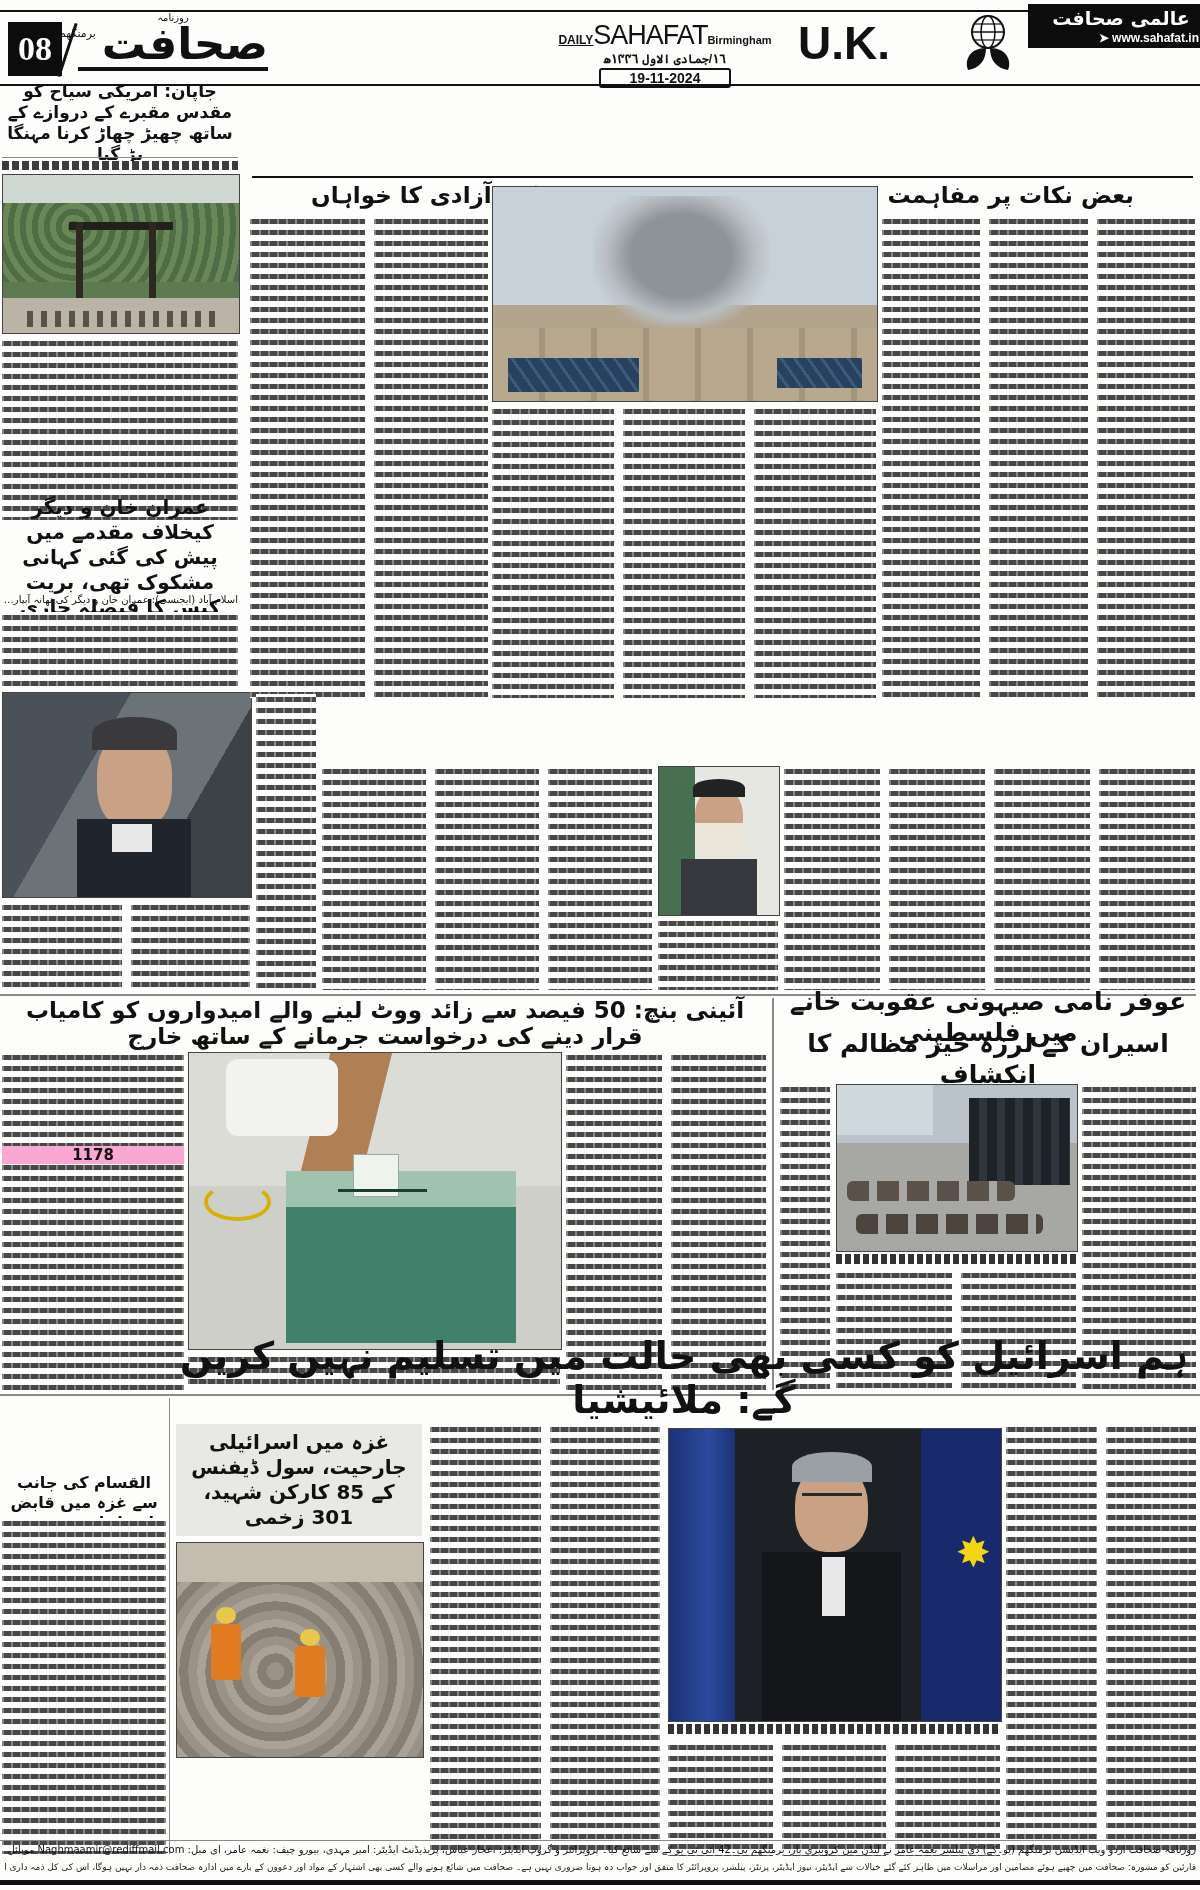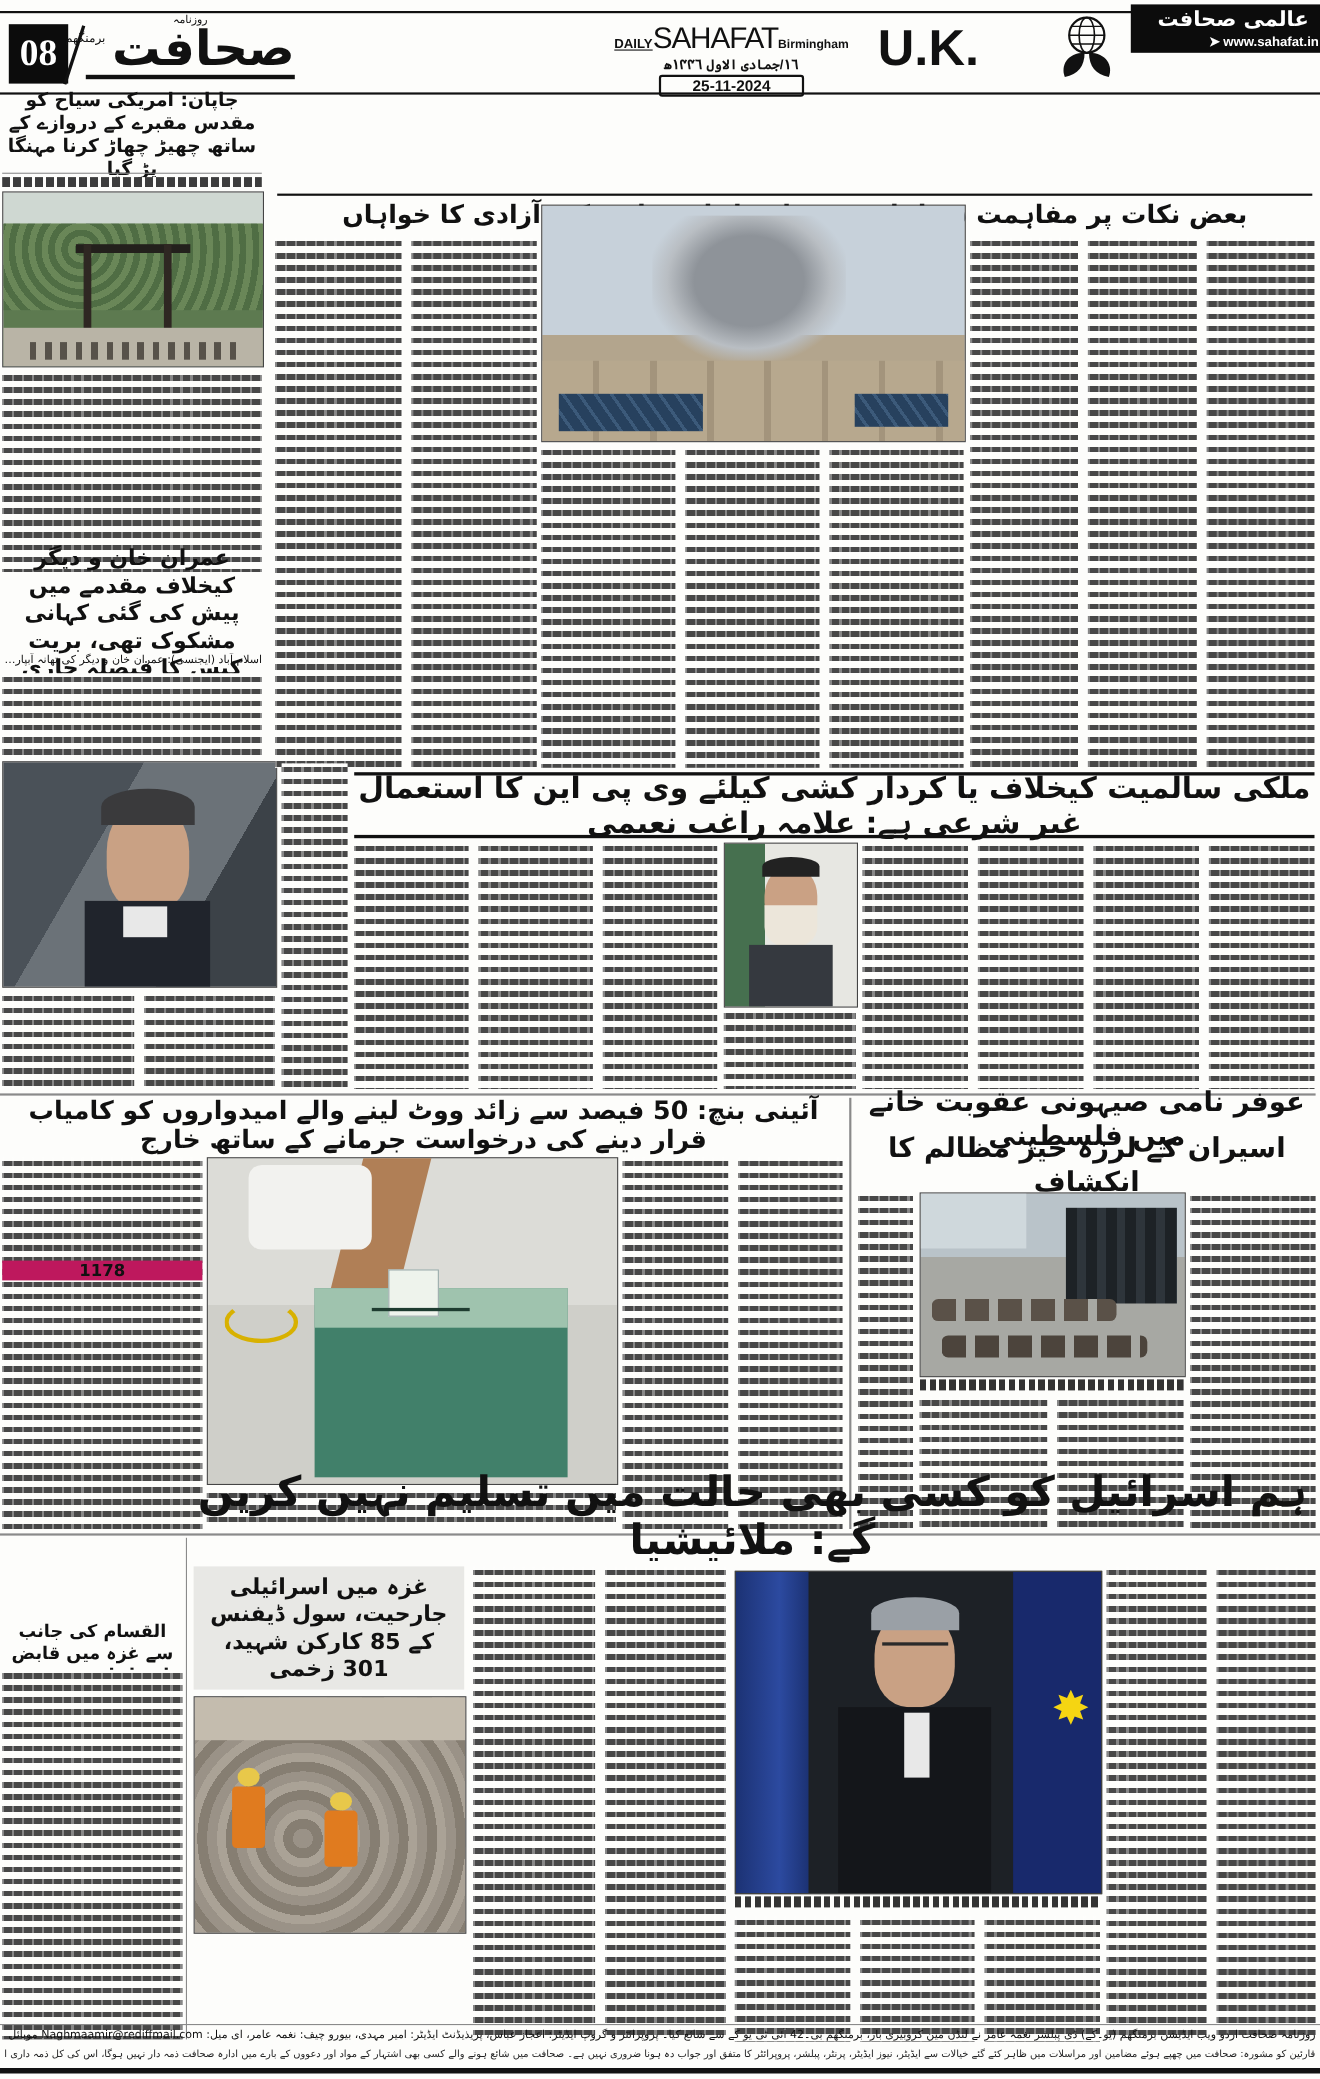--- a/index.html
+++ b/index.html
@@ -42,21 +42,21 @@
       <div style="font-size:11px;margin-top:4px;">برمنگھم</div>
     </div>
     <div style="height:4px;background:#111;margin-top:2px;"></div>
   </div>
 
   <div class="abs eng" style="left:540px;top:20px;width:250px;text-align:center;">
     <div>
       <span style="font-size:12px;font-weight:bold;text-decoration:underline;">DAILY</span><span style="font-size:27px;font-weight:400;letter-spacing:-1px;">SAHAFAT</span><span style="font-size:11px;font-weight:bold;">Birmingham</span>
     </div>
     <div class="rtl" style="font-size:12px;font-weight:bold;margin-top:1px;">۱۶/جمادی الاول ۱۴۴۶ھ</div>
-    <div style="margin:2px auto 0;width:128px;border:2px solid #111;border-radius:3px;font-size:14px;font-weight:bold;">25-11-2024</div>
+    <div style="margin:2px auto 0;width:128px;border:2px solid #111;border-radius:3px;font-size:14px;font-weight:bold;">19-11-2024</div>
   </div>
 
   <div class="abs eng" style="left:798px;top:16px;font-size:46px;font-weight:900;">U.K.</div>
 
   <svg class="abs" style="left:940px;top:10px;" width="86" height="64" viewBox="0 0 86 64">
     <circle cx="48" cy="22" r="16" fill="none" stroke="#111" stroke-width="2"></circle>
     <ellipse cx="48" cy="22" rx="7" ry="16" fill="none" stroke="#111" stroke-width="1.5"></ellipse>
     <line x1="32" y1="22" x2="64" y2="22" stroke="#111" stroke-width="1.5"></line>
     <line x1="34" y1="14" x2="62" y2="14" stroke="#111" stroke-width="1.2"></line>
     <line x1="34" y1="30" x2="62" y2="30" stroke="#111" stroke-width="1.2"></line>
@@ -124,21 +124,20 @@
       <div class="gk"></div>
       <div class="gk"></div>
     </div>
   <div class="abs gk-cols" style="left:882px;top:216px;width:313px;height:482px;">
       <div class="gk"></div>
       <div class="gk"></div>
       <div class="gk"></div>
     </div>
 
   <div class="abs gk" style="left:256px;top:694px;width:60px;height:296px;"></div>
-  <div class="abs rtl ctr" style="left:322px;top:702px;width:873px;height:54px;border-top:3px solid #111;border-bottom:3px solid #111;font-size:27px;font-weight:900;">ملکی سالمیت کیخلاف یا کردار کشی کیلئے وی پی این کا استعمال غیر شرعی ہے: علامہ راغب نعیمی</div>
 
   <div class="abs gk-cols" style="left:322px;top:766px;width:330px;height:224px;">
       <div class="gk"></div>
       <div class="gk"></div>
       <div class="gk"></div>
     </div>
 
   <div class="photo" style="left:658px;top:766px;width:120px;height:148px;background:linear-gradient(to right,#46704f 0 30%,#e7e7e2 30% 100%);">
     <div style="position:absolute;left:30%;top:14%;width:40%;height:40%;background:#caa184;border-radius:45%;"></div>
     <div style="position:absolute;left:28%;top:8%;width:44%;height:12%;background:#222;border-radius:50% 50% 0 0;"></div>
@@ -152,21 +151,21 @@
       <div class="gk"></div>
       <div class="gk"></div>
       <div class="gk"></div>
     </div>
 
   <div class="abs grule" style="left:0;top:994px;width:1196px;height:2px;"></div>
 
   <div class="abs rtl ctr" style="left:4px;top:1000px;width:762px;height:46px;font-size:23px;font-weight:900;">آئینی بنچ: 50 فیصد سے زائد ووٹ لینے والے امیدواروں کو کامیاب قرار دینے کی درخواست جرمانے کے ساتھ خارج</div>
 
   <div class="abs gk" style="left:2px;top:1052px;width:182px;height:338px;"></div>
-  <div class="abs ctr" style="left:2px;top:1146px;width:182px;height:18px;background:#be185d;font-size:15px;font-weight:900;">1178</div>
+  <div class="abs ctr" style="left:2px;top:1146px;width:182px;height:18px;background:#f9a8d4;font-size:15px;font-weight:900;">1178</div>
 
   <div class="photo" style="left:188px;top:1052px;width:372px;height:296px;background:linear-gradient(to bottom,#dcdcd7 0 45%,#cfcfc9 45% 100%);">
     <div style="position:absolute;left:34%;top:-4%;width:16%;height:52%;background:#b07f56;transform:rotate(14deg);"></div>
     <div style="position:absolute;left:10%;top:2%;width:30%;height:26%;background:#f2f2ef;border-radius:12px;"></div>
     <div style="position:absolute;left:26%;top:40%;width:62%;height:58%;background:#41806a;"></div>
     <div style="position:absolute;left:26%;top:40%;width:62%;height:12%;background:#9fc3ae;"></div>
     <div style="position:absolute;left:44%;top:34%;width:12%;height:14%;background:#eef3ec;border:1px solid #9aa;"></div>
     <div style="position:absolute;left:40%;top:46%;width:24%;height:3px;background:#1e3c30;"></div>
     <div style="position:absolute;left:4%;top:44%;width:16%;height:10%;border:4px solid #d8b100;border-radius:50%;border-top-color:transparent;"></div>
   </div>

